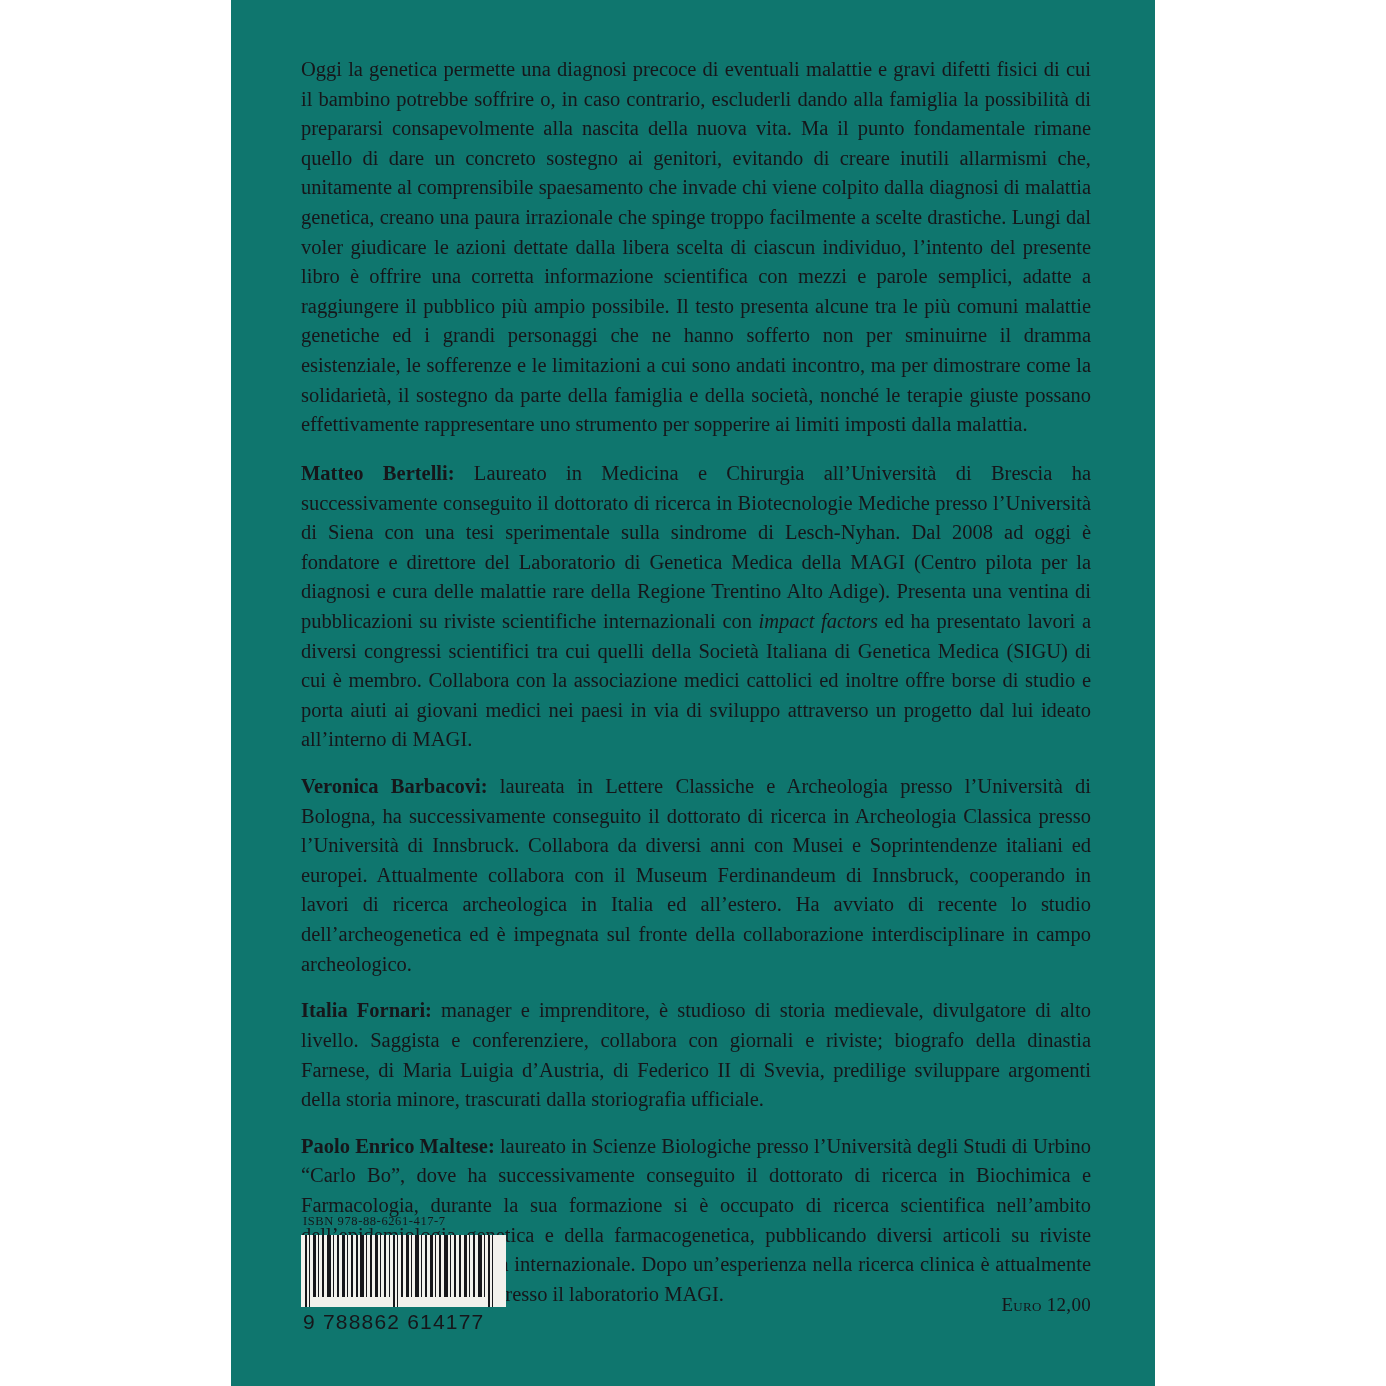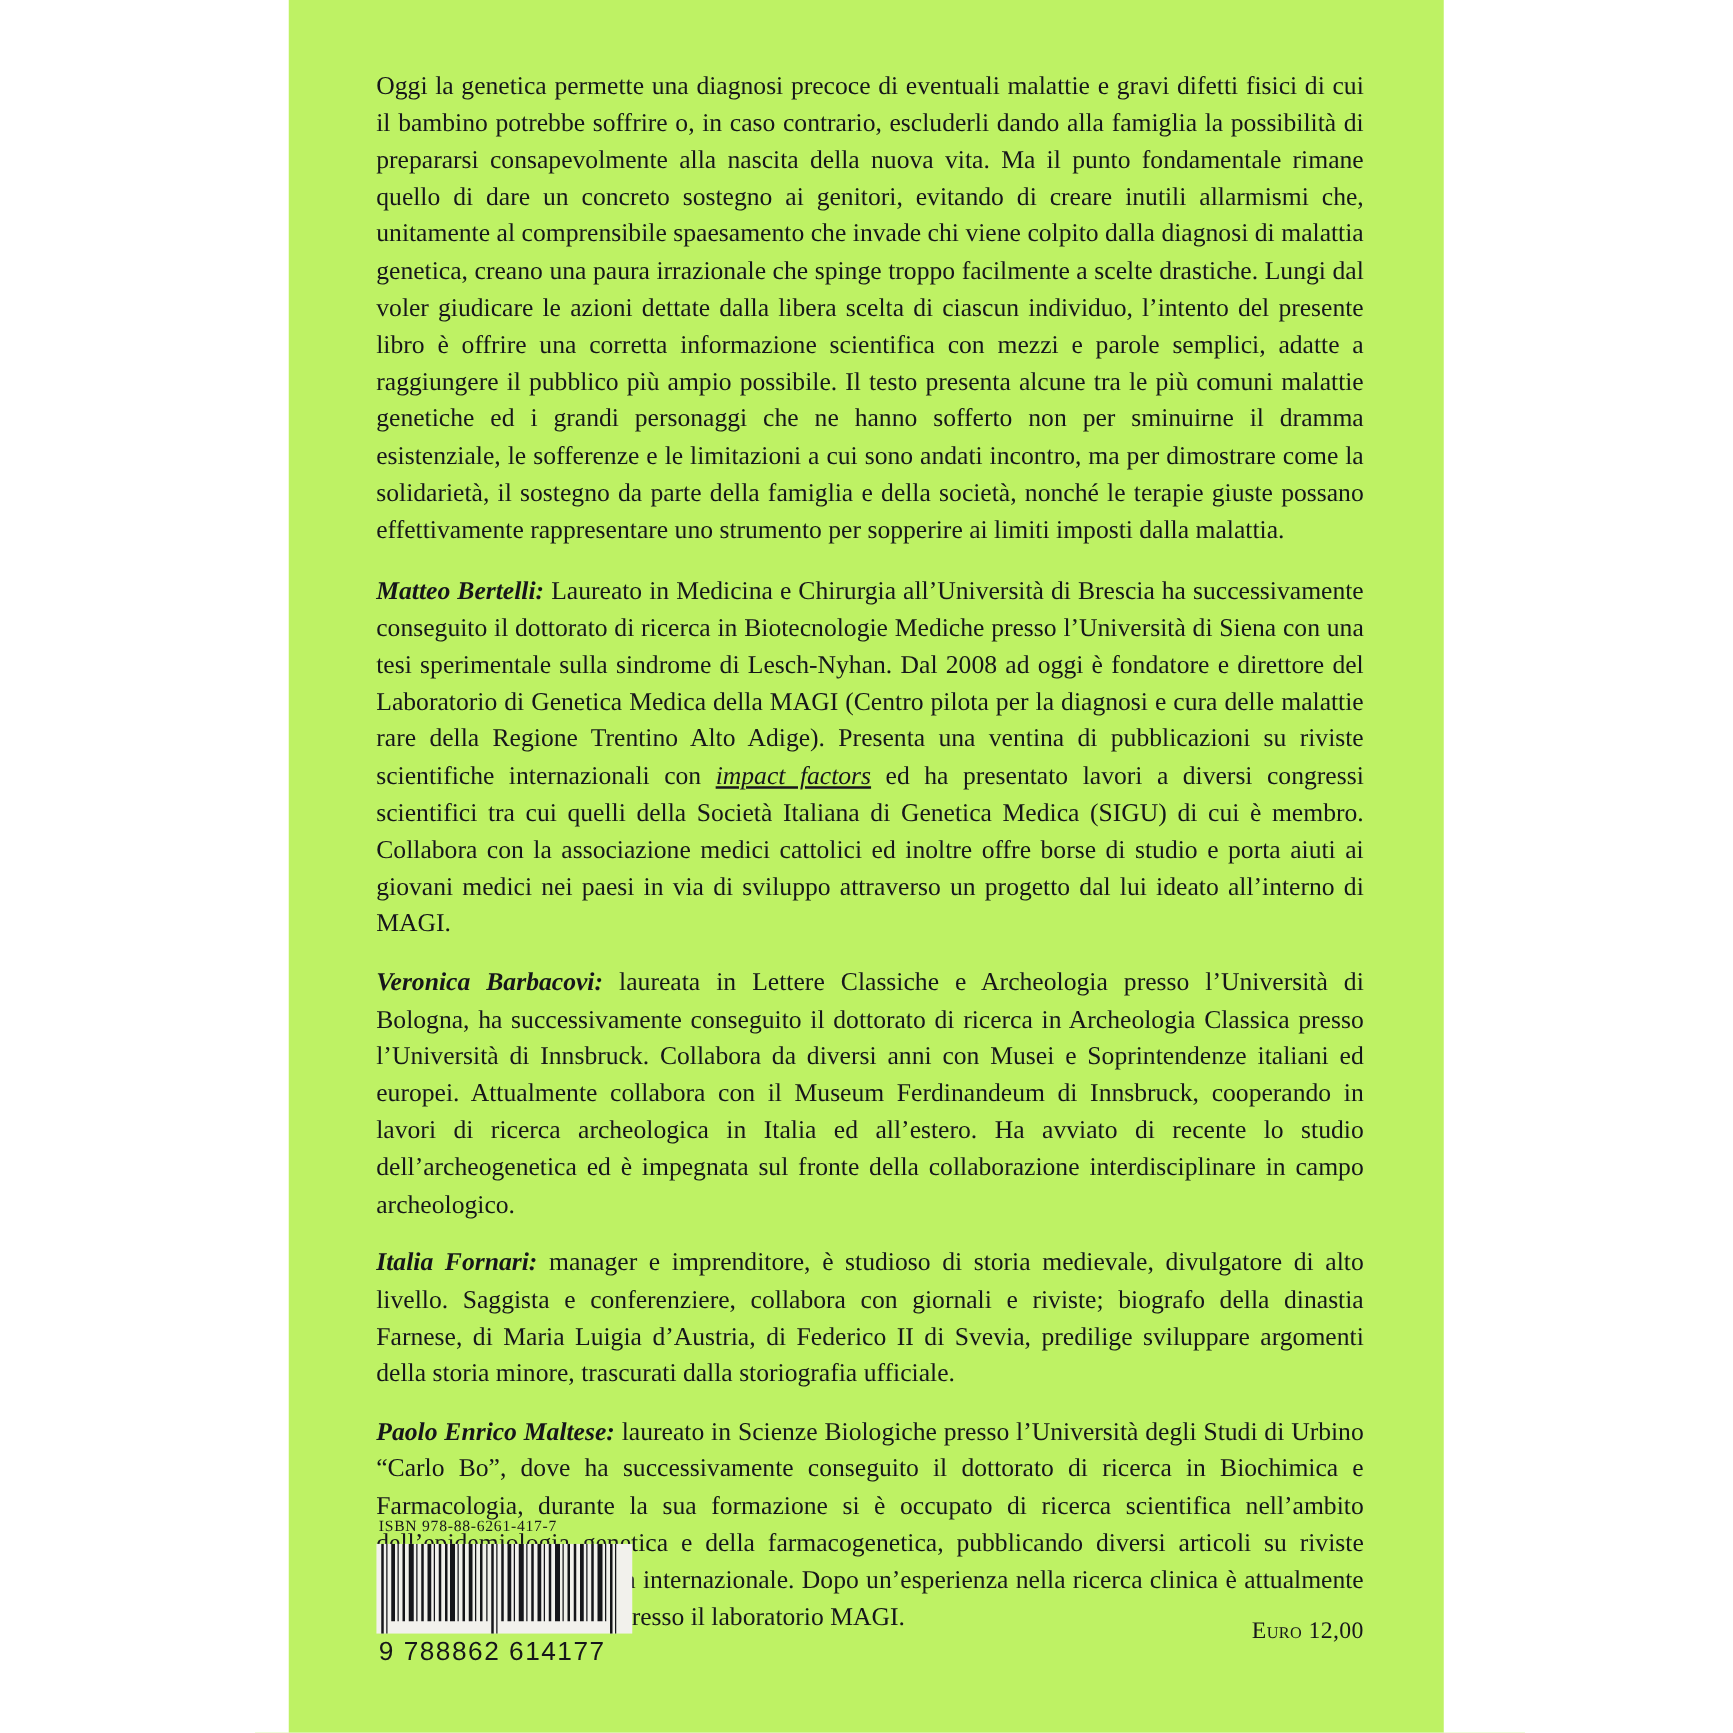--- a/index.html
+++ b/index.html
@@ -13,21 +13,21 @@
     font-family: "Liberation Serif", serif;
     position: relative;
     overflow: hidden;
   }
   .page {
     position: absolute;
     left: 231px;
     top: 0;
     width: 924px;
     height: 1386px;
-    background: #bef264;
+    background: #0f766e;
     box-sizing: border-box;
   }
   .content {
     position: absolute;
     left: 70px;
     top: 55px;
     width: 790px;
   }
   p {
     margin: 0 0 17px 0;
@@ -37,25 +37,23 @@
     color: #16161a;
     font-family: "Liberation Serif", serif;
     -webkit-hyphens: auto;
     hyphens: auto;
   }
   p.blurb {
     margin-bottom: 19px;
   }
   .bio .who {
     font-weight: bold;
-    font-style: italic;
   }
   .bio .ital {
     font-style: italic;
-    text-decoration: underline;
   }
   .footer {
     position: absolute;
     left: 70px;
     bottom: 52px;
     width: 790px;
     height: 130px;
   }
   .isbn-block {
     position: absolute;

